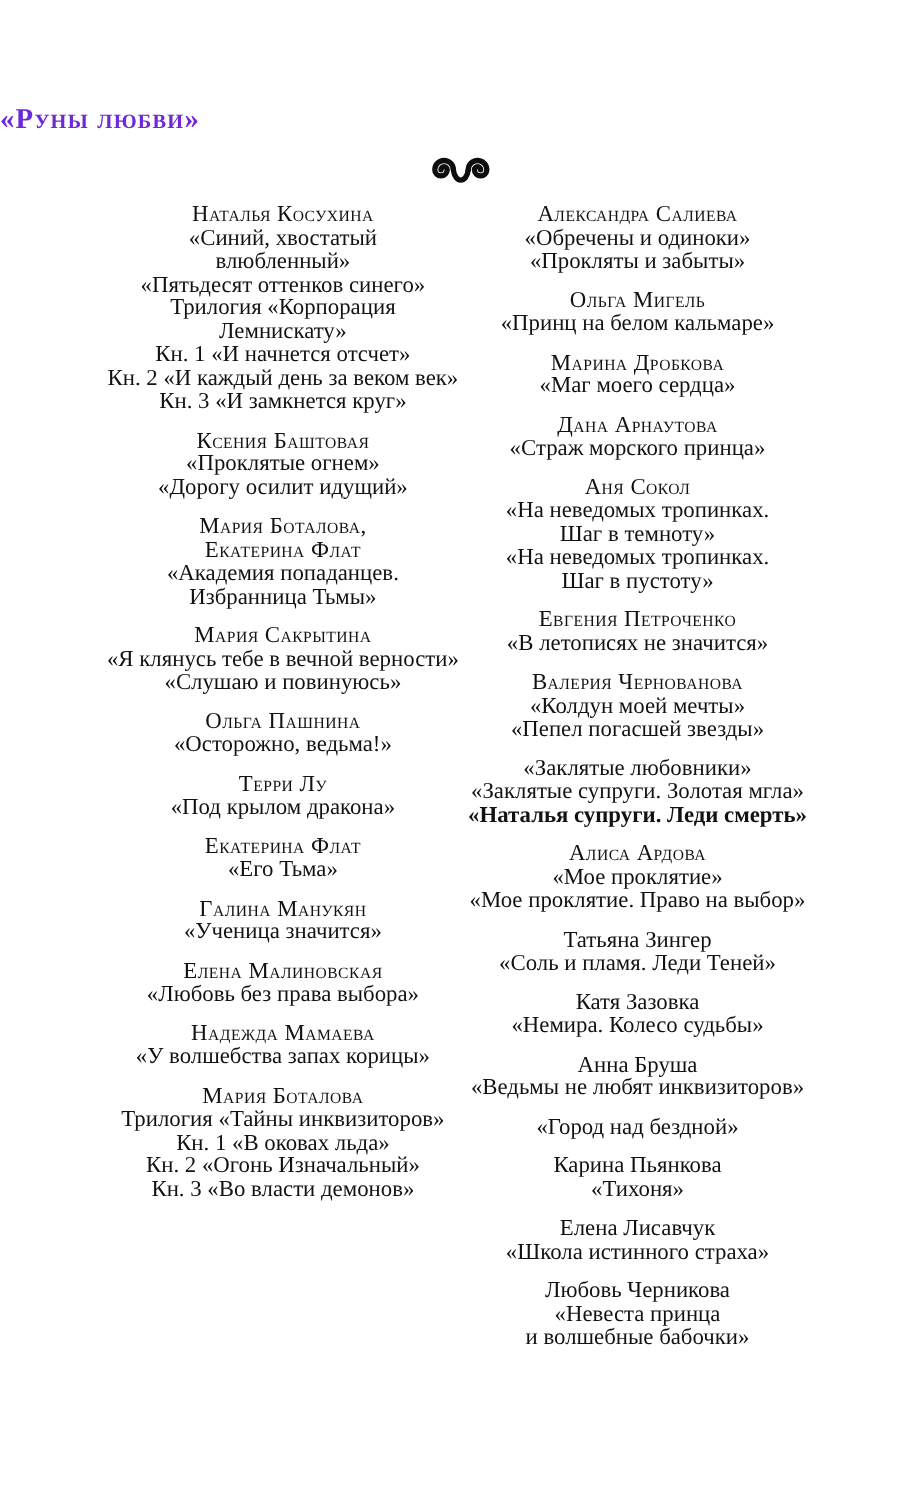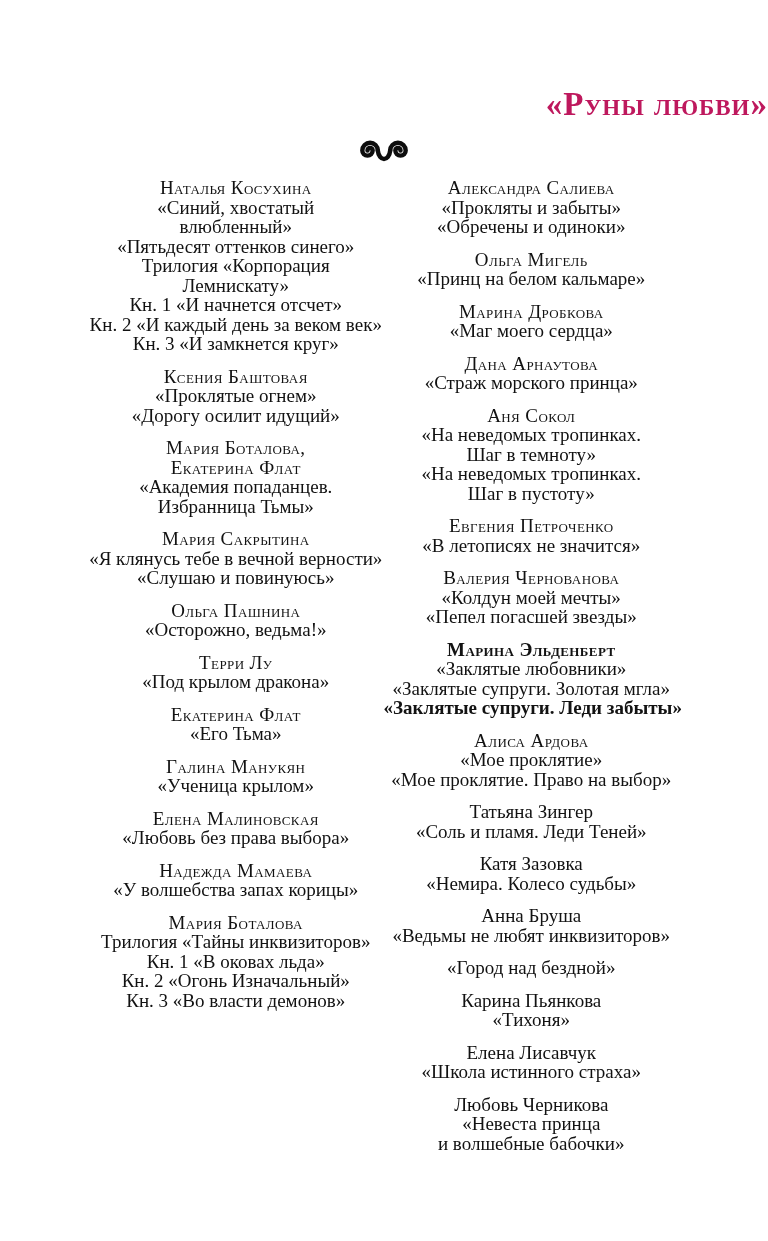--- a/index.html
+++ b/index.html
@@ -15,27 +15,27 @@
     color: #121212;
     -webkit-font-smoothing: antialiased;
   }
   .page {
     width: 768px;
     height: 1241px;
     position: relative;
   }
   .title {
     margin: 88px 0 0 0;
-    text-align: right;
-    font-size: 33px;
+    text-align: left;
+    font-size: 24px;
     line-height: 1;
     font-weight: bold;
     font-variant: small-caps;
     letter-spacing: 1px;
-    color: #be185d;
+    color: #6d28d9;
   }
   .ornament {
     text-align: center;
     margin: 15px 0 11px 0;
     line-height: 0;
   }
   .ornament svg { display: inline-block; }
   .columns {
     display: flex;
     padding: 0 89px 0 88px;
@@ -136,21 +136,21 @@
         <div class="entry">
           <div class="author sc">
             <div class="aline">Екатерина Флат</div>
           </div>
           <div class="line ">«Его Тьма»</div>
         </div>
         <div class="entry">
           <div class="author sc">
             <div class="aline">Галина Манукян</div>
           </div>
-          <div class="line ">«Ученица крылом»</div>
+          <div class="line ">«Ученица значится»</div>
         </div>
         <div class="entry">
           <div class="author sc">
             <div class="aline">Елена Малиновская</div>
           </div>
           <div class="line ">«Любовь без права выбора»</div>
         </div>
         <div class="entry">
           <div class="author sc">
             <div class="aline">Надежда Мамаева</div>
@@ -165,22 +165,22 @@
           <div class="line i">Кн. 1 «В оковах льда»</div>
           <div class="line i">Кн. 2 «Огонь Изначальный»</div>
           <div class="line i">Кн. 3 «Во власти демонов»</div>
         </div>
       </div>
     <div class="col">
         <div class="entry">
           <div class="author sc">
             <div class="aline">Александра Салиева</div>
           </div>
+          <div class="line ">«Обречены и одиноки»</div>
           <div class="line ">«Прокляты и забыты»</div>
-          <div class="line ">«Обречены и одиноки»</div>
         </div>
         <div class="entry">
           <div class="author sc">
             <div class="aline">Ольга Мигель</div>
           </div>
           <div class="line ">«Принц на белом кальмаре»</div>
         </div>
         <div class="entry">
           <div class="author sc">
             <div class="aline">Марина Дробкова</div>
@@ -209,26 +209,23 @@
           <div class="line ">«В летописях не значится»</div>
         </div>
         <div class="entry">
           <div class="author sc">
             <div class="aline">Валерия Чернованова</div>
           </div>
           <div class="line ">«Колдун моей мечты»</div>
           <div class="line ">«Пепел погасшей звезды»</div>
         </div>
         <div class="entry">
-          <div class="author scb">
-            <div class="aline">Марина Эльденберт</div>
-          </div>
           <div class="line ">«Заклятые любовники»</div>
           <div class="line ">«Заклятые супруги. Золотая мгла»</div>
-          <div class="line b">«Заклятые супруги. Леди забыты»</div>
+          <div class="line b">«Наталья супруги. Леди смерть»</div>
         </div>
         <div class="entry">
           <div class="author sc">
             <div class="aline">Алиса Ардова</div>
           </div>
           <div class="line ">«Мое проклятие»</div>
           <div class="line ">«Мое проклятие. Право на выбор»</div>
         </div>
         <div class="entry">
           <div class="author rg">

